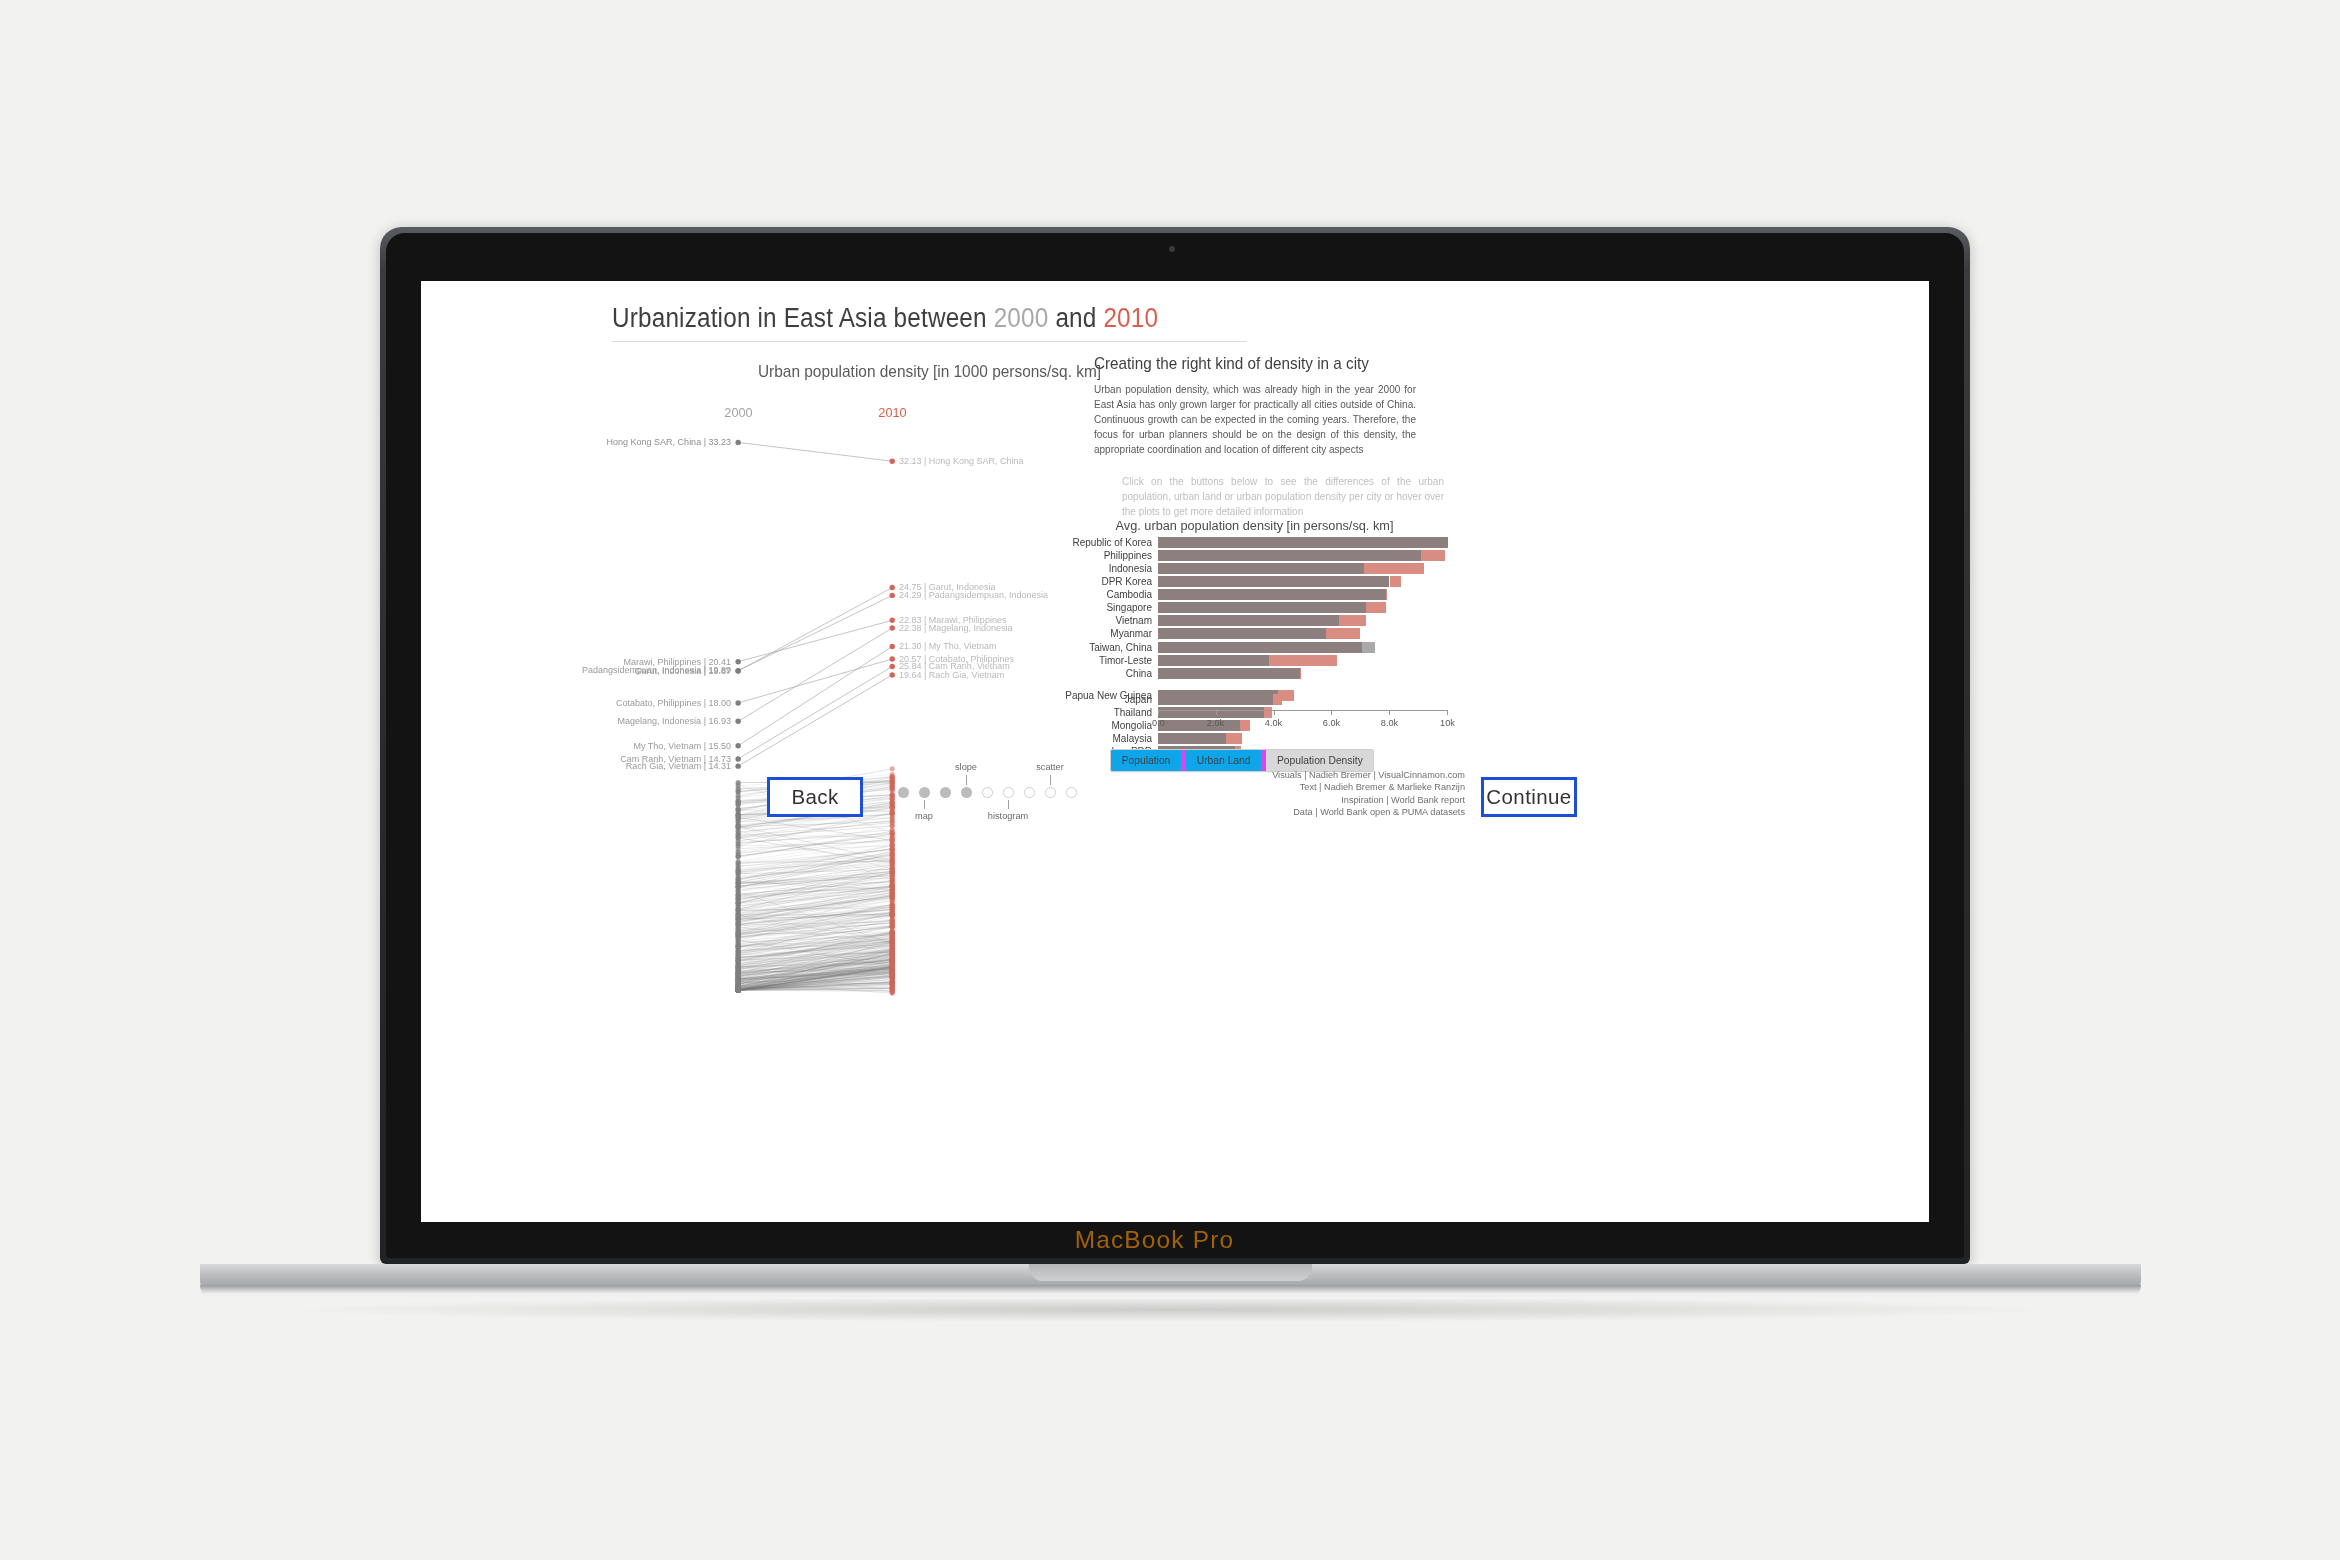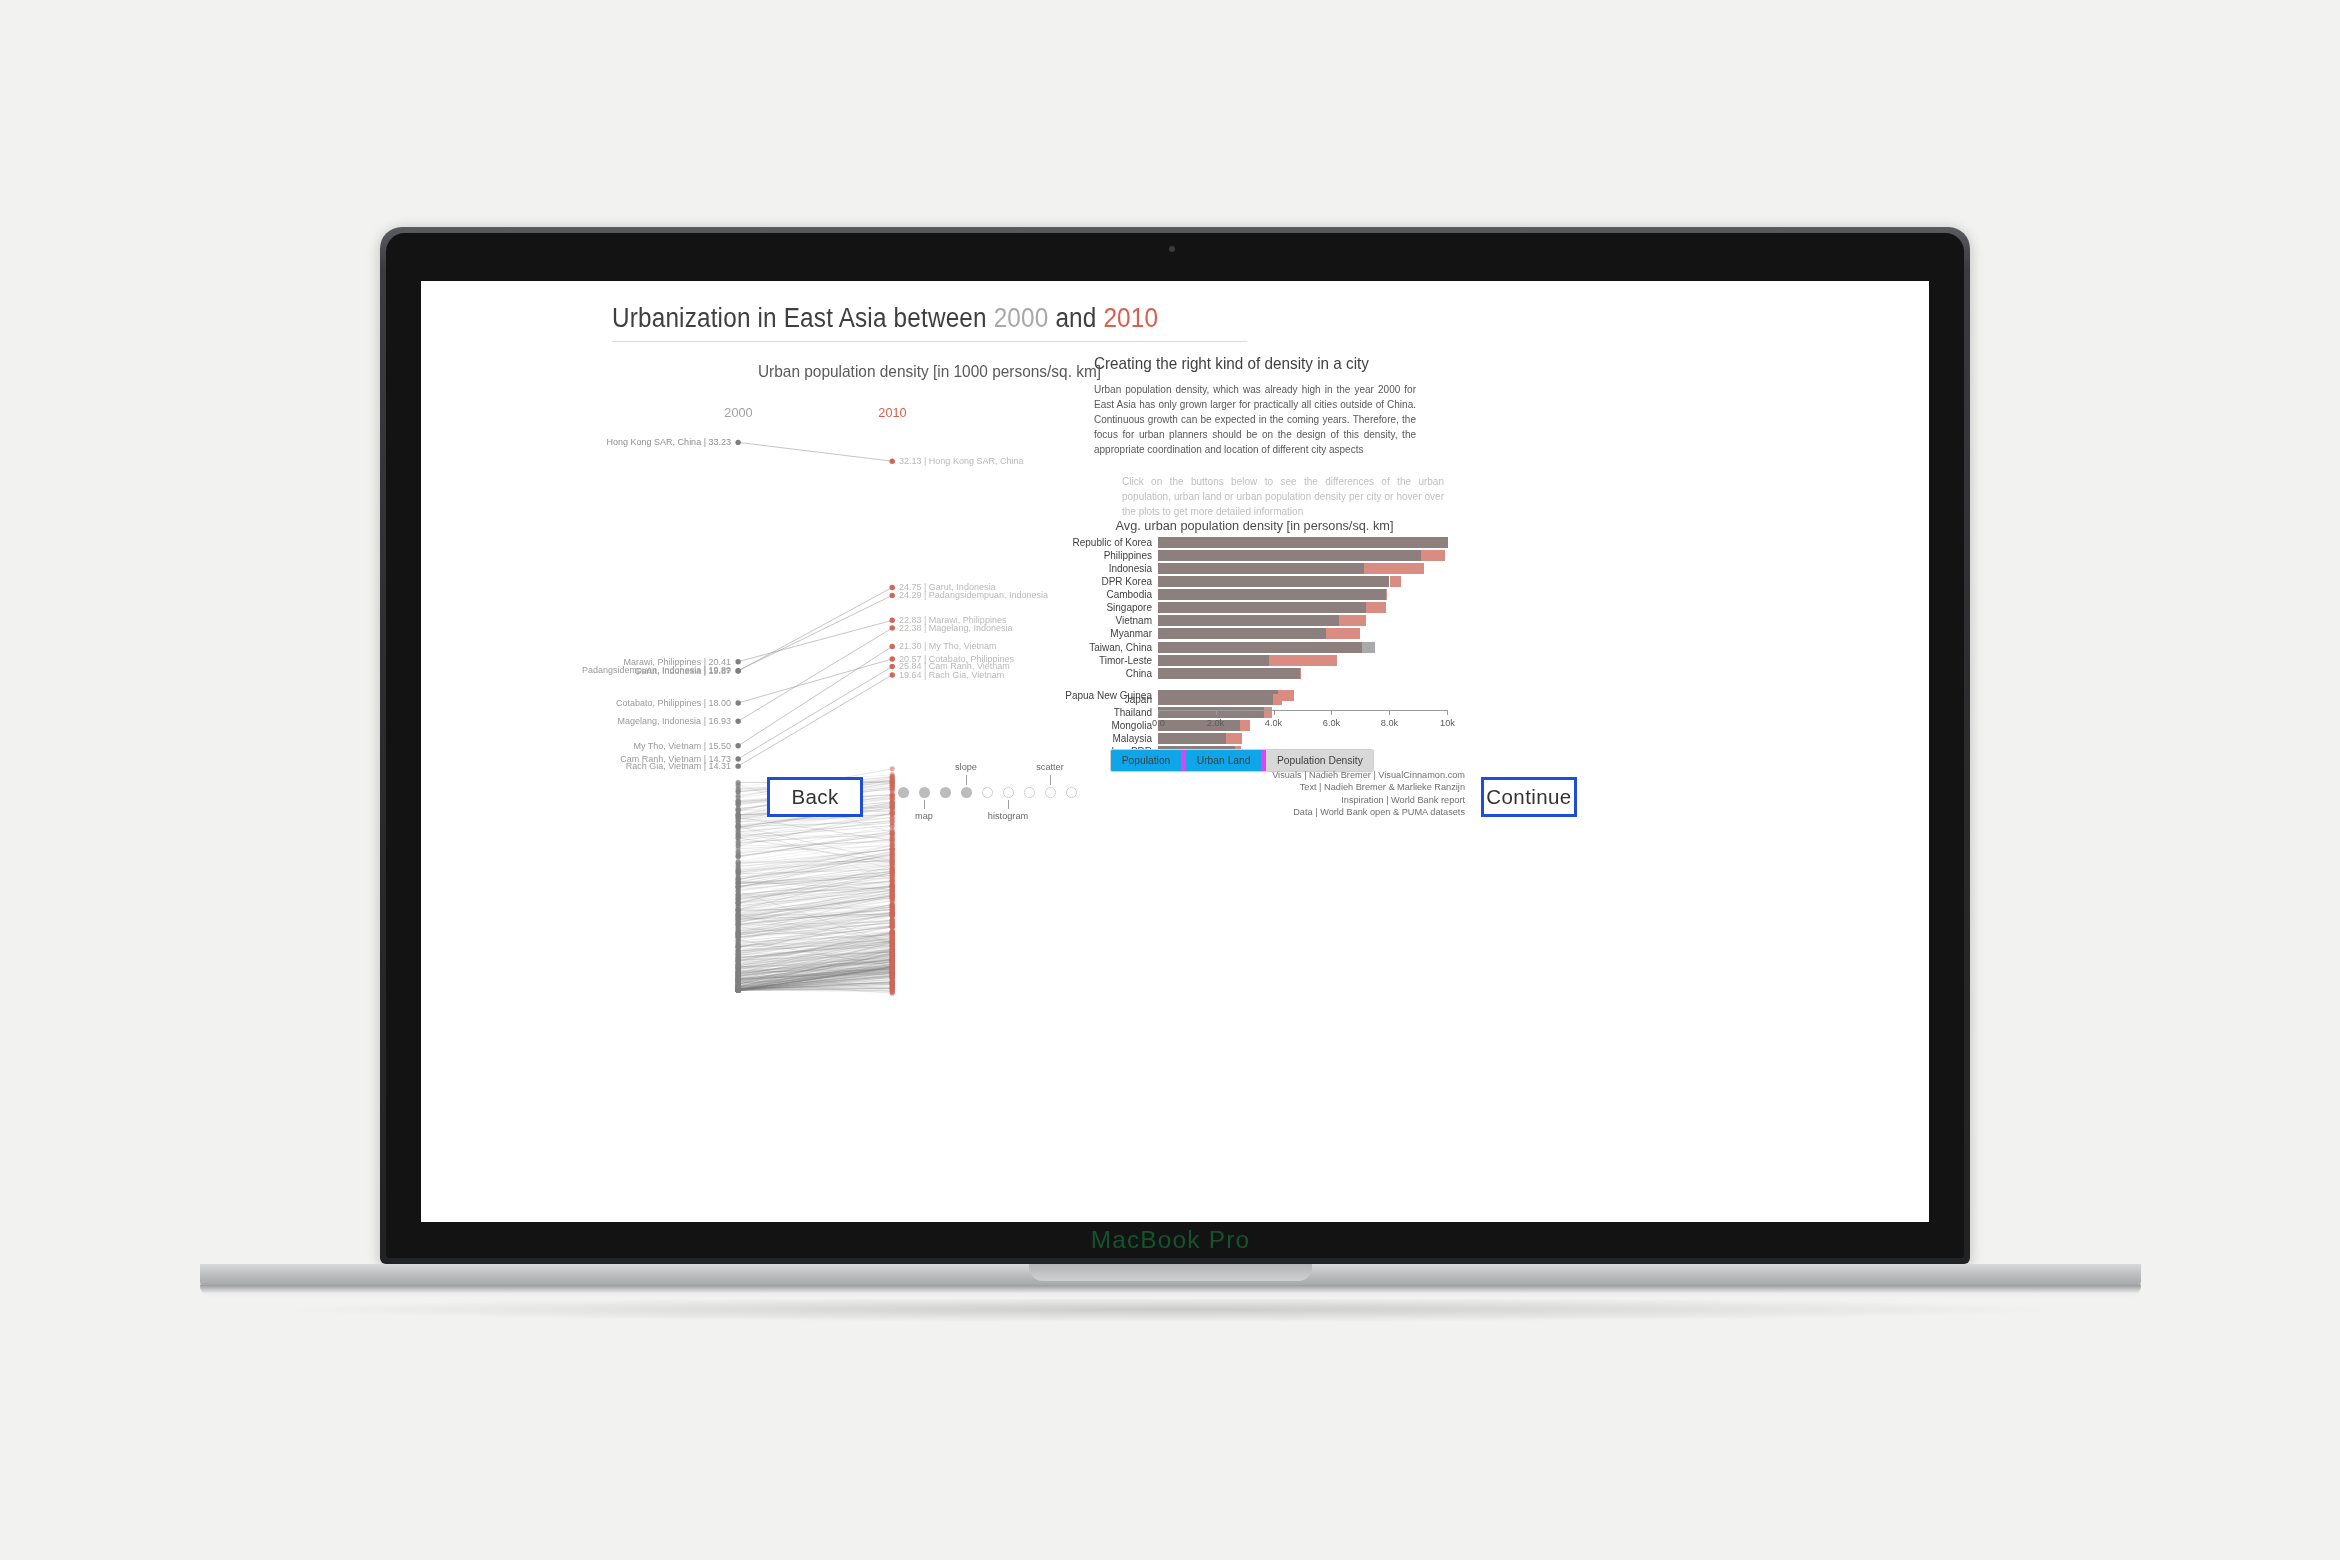--- a/index.html
+++ b/index.html
@@ -21,22 +21,22 @@
   .lid-inner{
     position:absolute;left:386px;top:233px;width:1578px;height:1025px;
     background:#131314;border-radius:18.5px 18.5px 3.9px 3.9px;
   }
   .camera{position:absolute;left:1169px;top:246px;width:5.9px;height:5.9px;border-radius:50%;background:#3a3b3d;}
   .screen{
     position:absolute;left:421px;top:281px;width:1508px;height:941px;
     background:#ffffff;overflow:hidden;
   }
   .brand{
-    position:absolute;left:16px;top:1226px;width:2309px;text-align:center;
-    color:#14532d;font-size:24.4px;letter-spacing:1.2px;
+    position:absolute;left:0;top:1226px;width:2309px;text-align:center;
+    color:#a16207;font-size:24.4px;letter-spacing:1.2px;
     font-family:"Liberation Sans",sans-serif;
   }
   .base{
     position:absolute;left:200px;top:1264px;width:1941px;height:27px;
     background:linear-gradient(180deg,#d8d9da 0%,#bcbdbe 40%,#a9aaab 75%,#8f9092 100%);
     border-radius:0 0 9.8px 9.8px;
   }
   .base-lip{
     position:absolute;left:1029px;top:1264px;width:283px;height:16.6px;
     background:linear-gradient(180deg,#b4b5b6,#cfd0d1);

